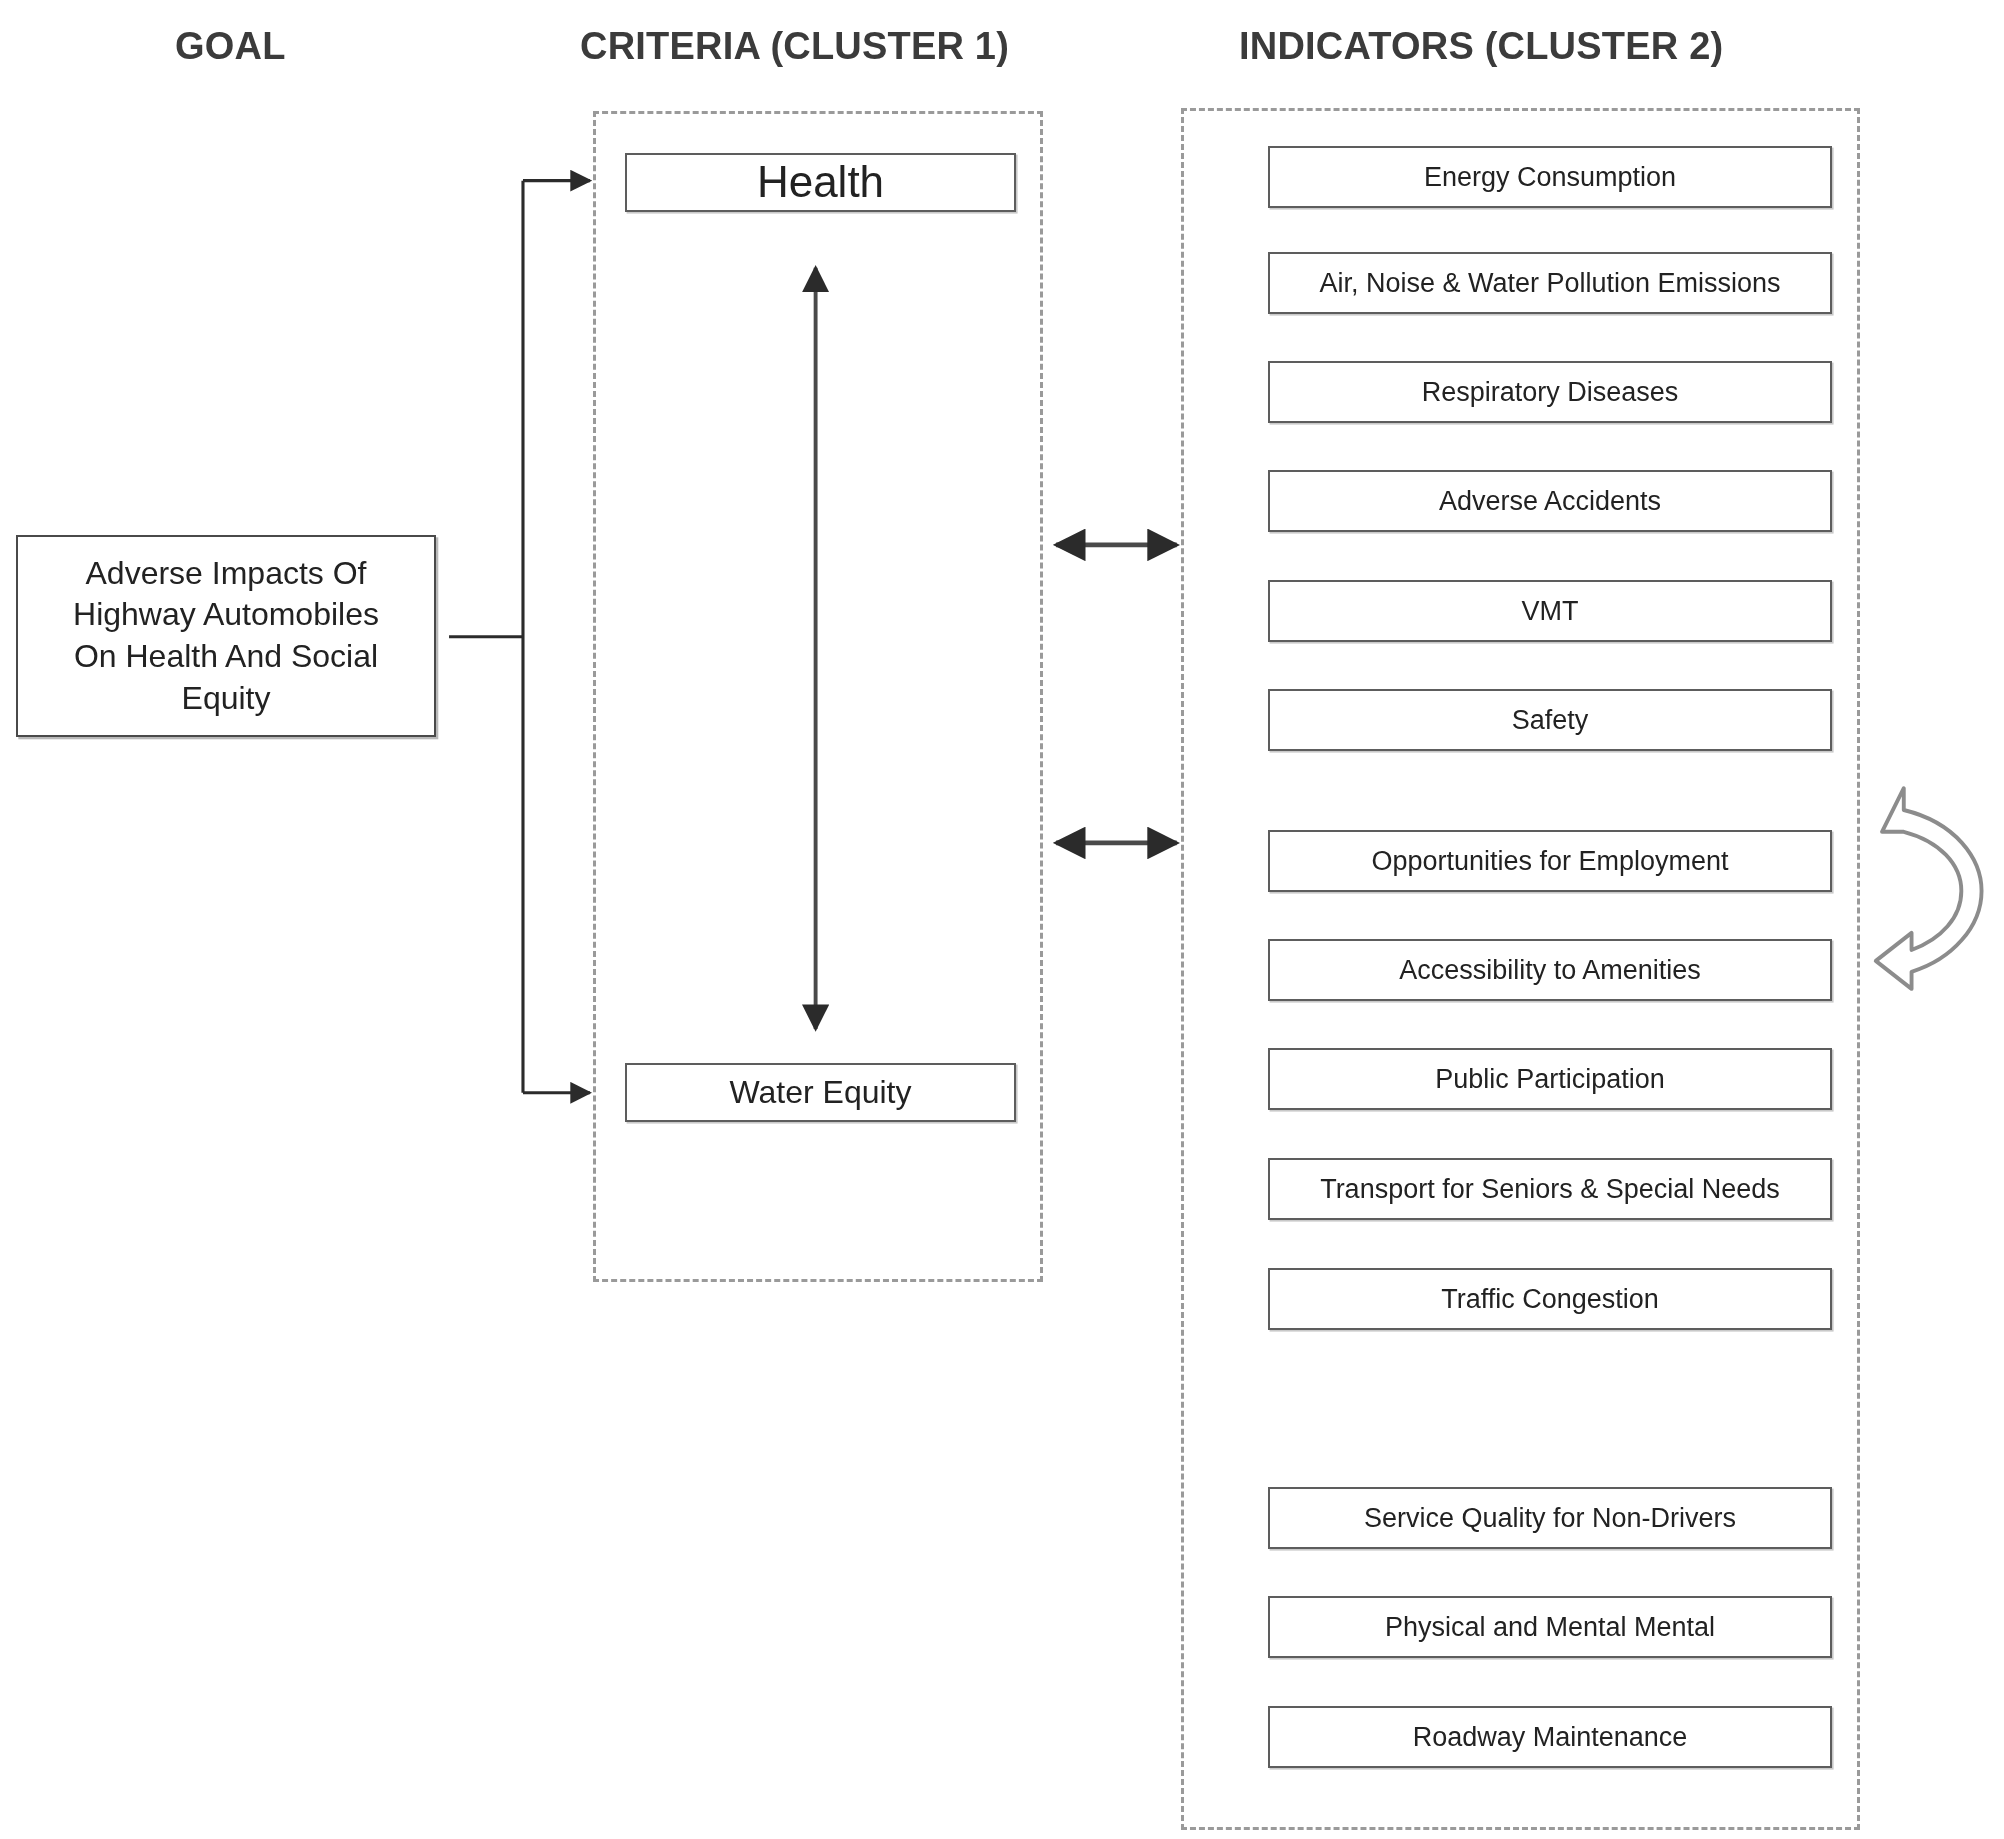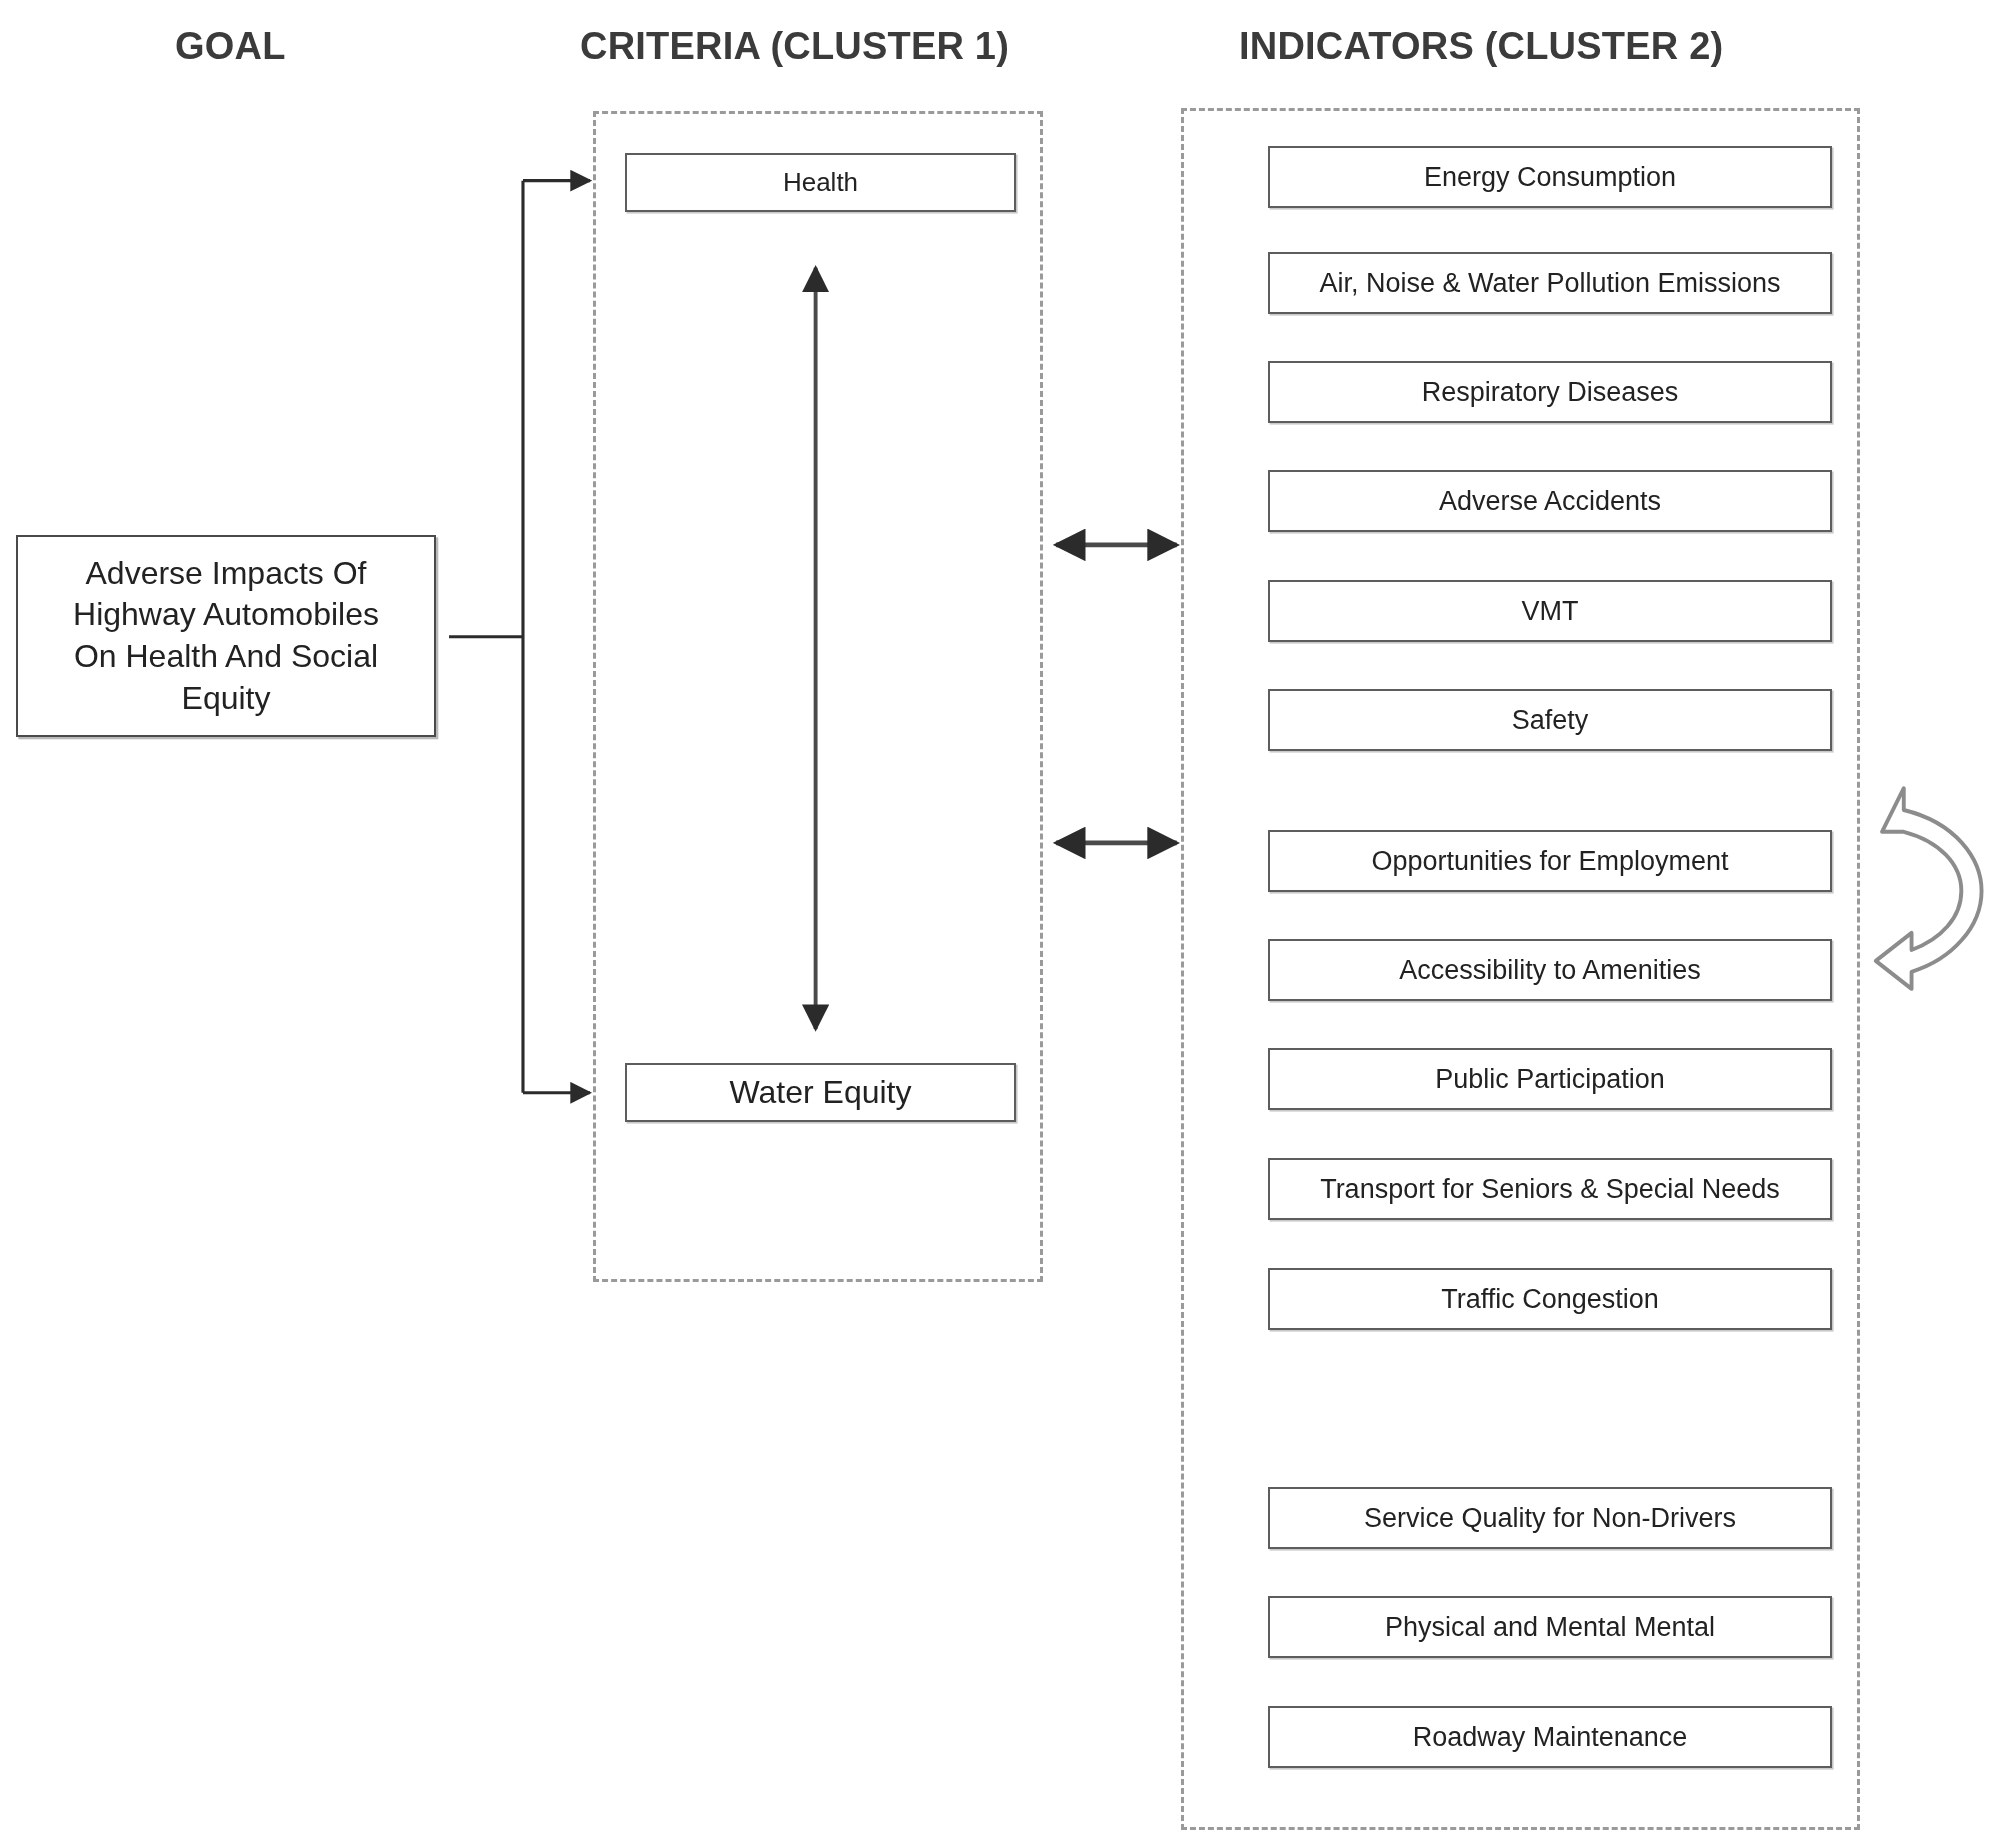--- a/index.html
+++ b/index.html
@@ -52,21 +52,21 @@
   #goal-box{
     left:16px;top:535px;width:420px;height:202px;
     border:2.3px solid #4a4a4a;
     box-shadow:2.3px 2.3px 0 0 #b9b9b9;
     font-size:32px;line-height:1.30;
     padding:0 20px;
   }
   #goal-box .goal-text{display:block;}
 
   
-  #node-health{left:625px;top:153px;width:391px;height:59px;font-size:26px;}
+  #node-health{left:625px;top:153px;width:391px;height:59px;font-size:44px;}
   #node-social-equity{left:625px;top:1063px;width:391px;height:59px;font-size:32px;}
 
   
   .indicator{left:1268px;width:564px;height:62px;font-size:27px;}
 
   
   #wires{position:absolute;left:0;top:0;width:2004px;height:1840px;pointer-events:none;}
 
   
   #cycle-arrow{position:absolute;left:1868px;top:774px;width:140px;height:226px;}

